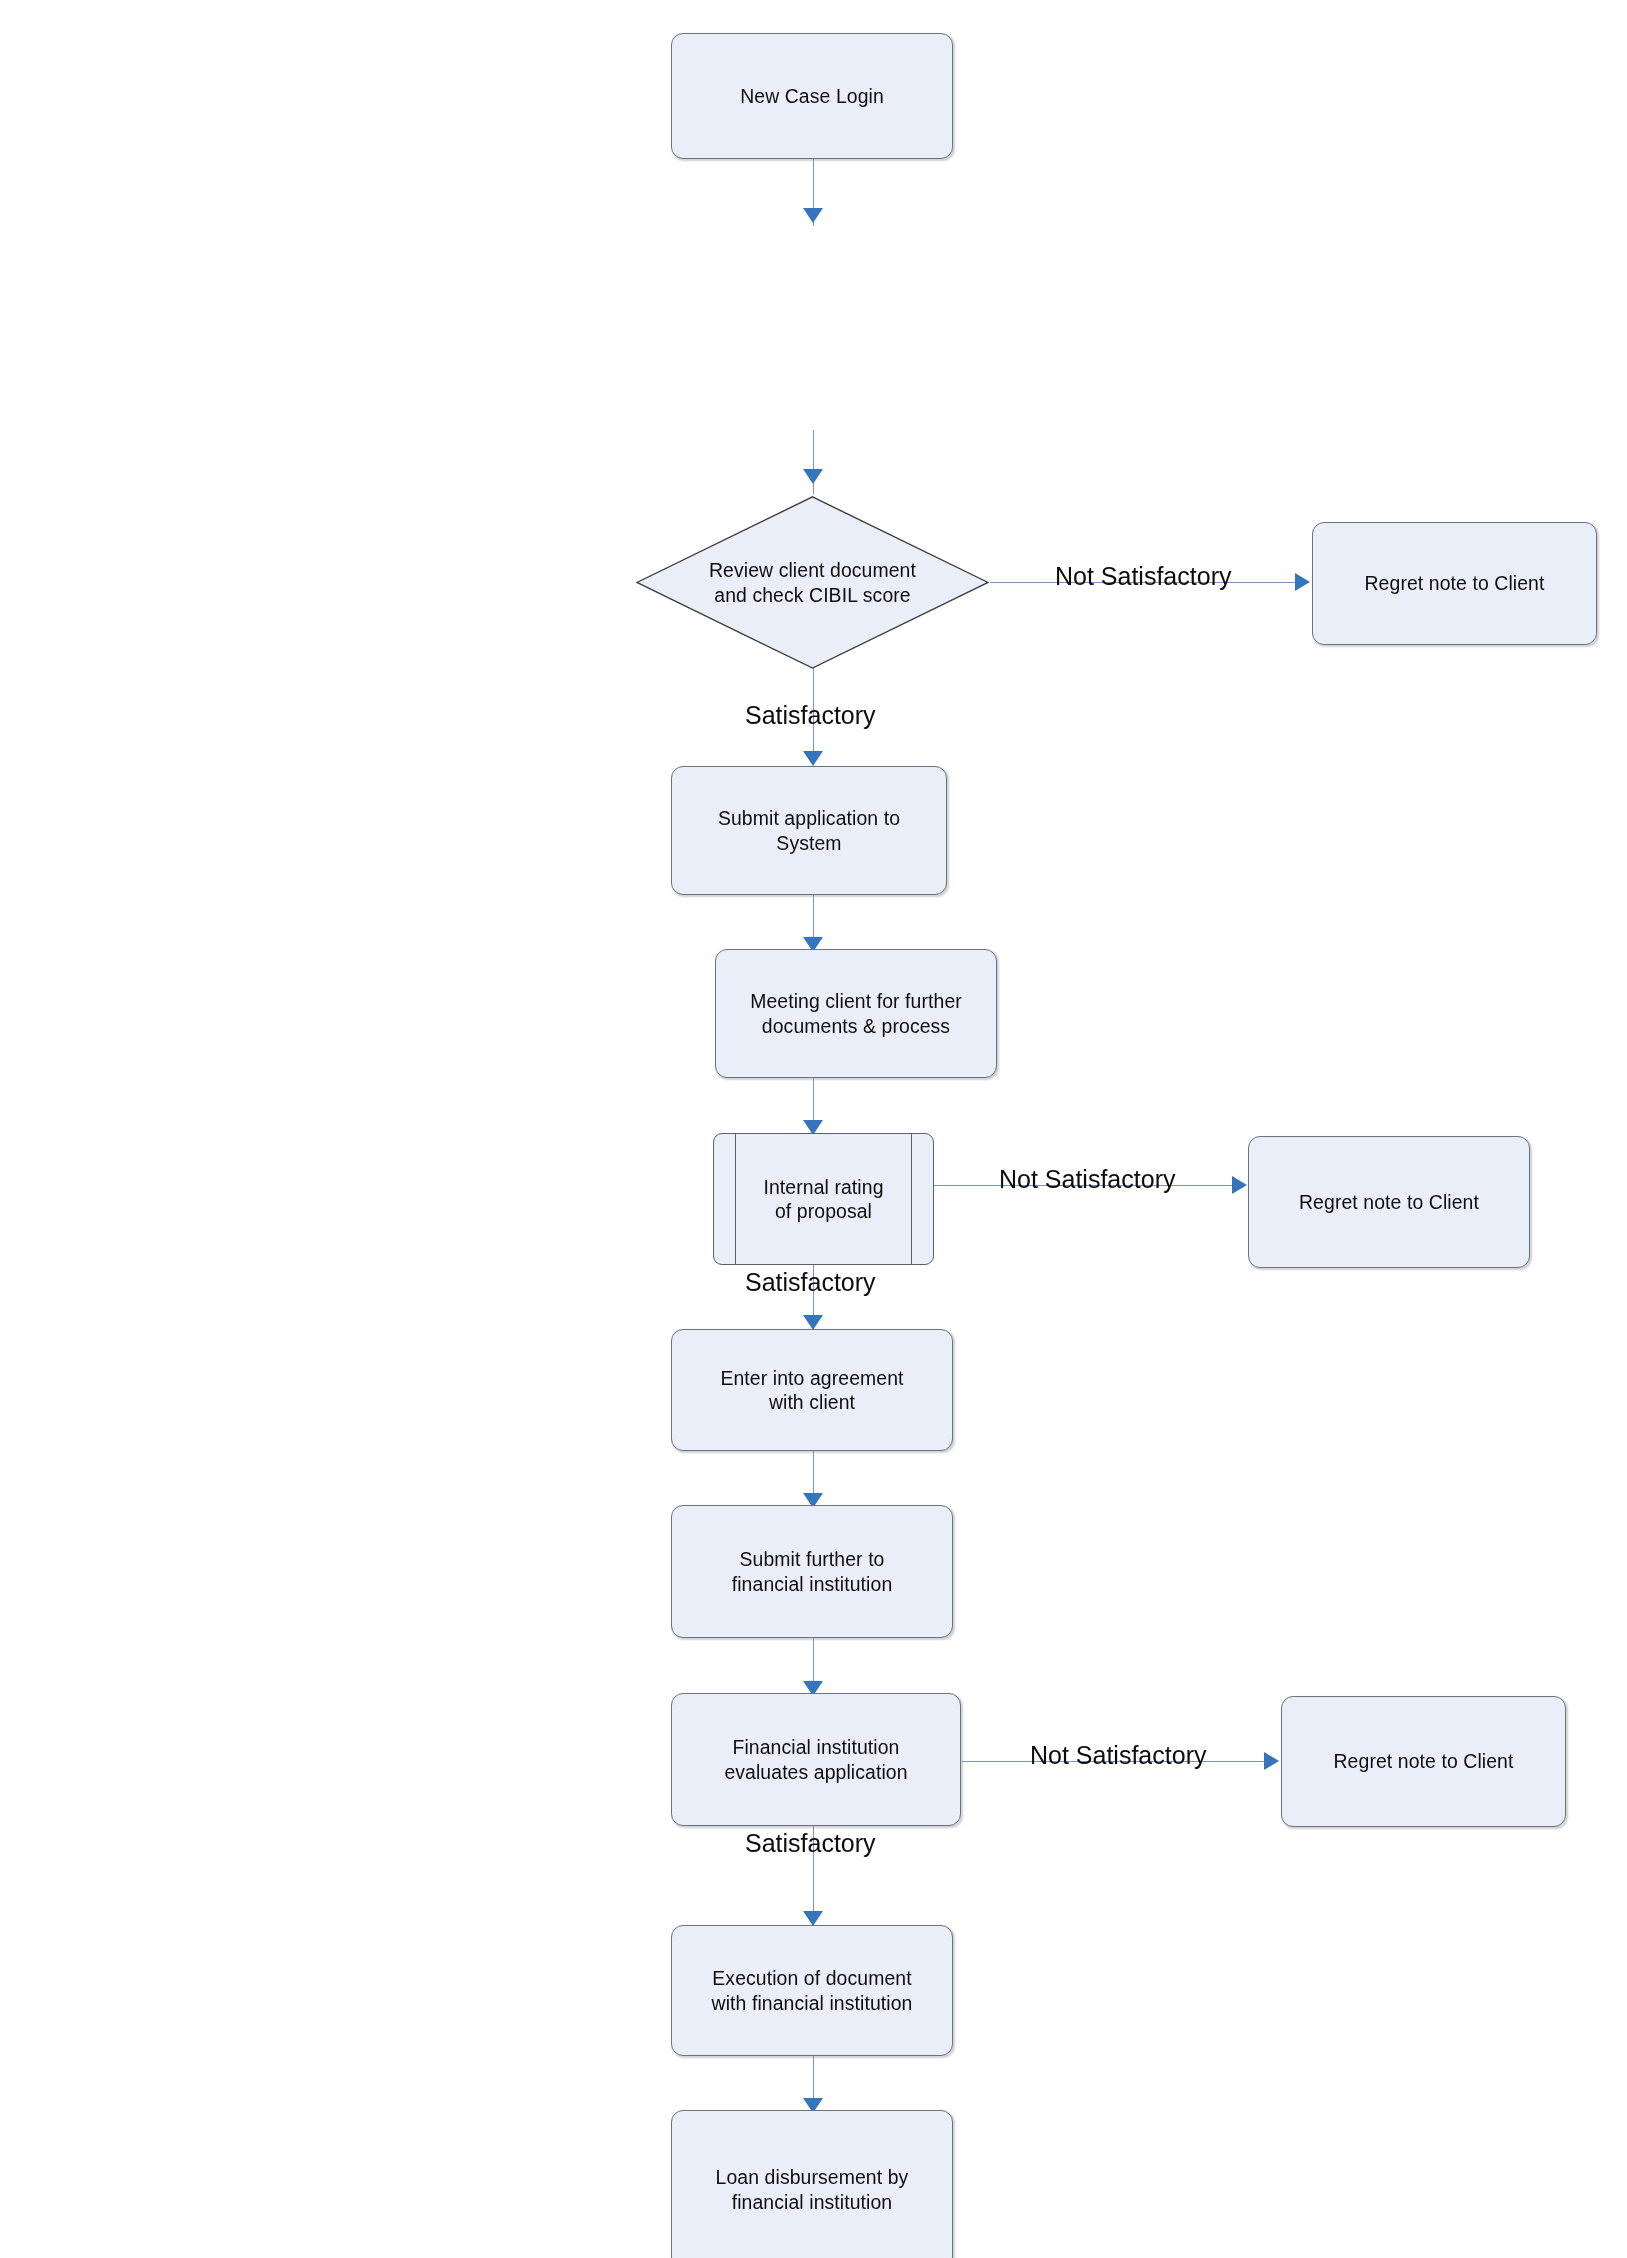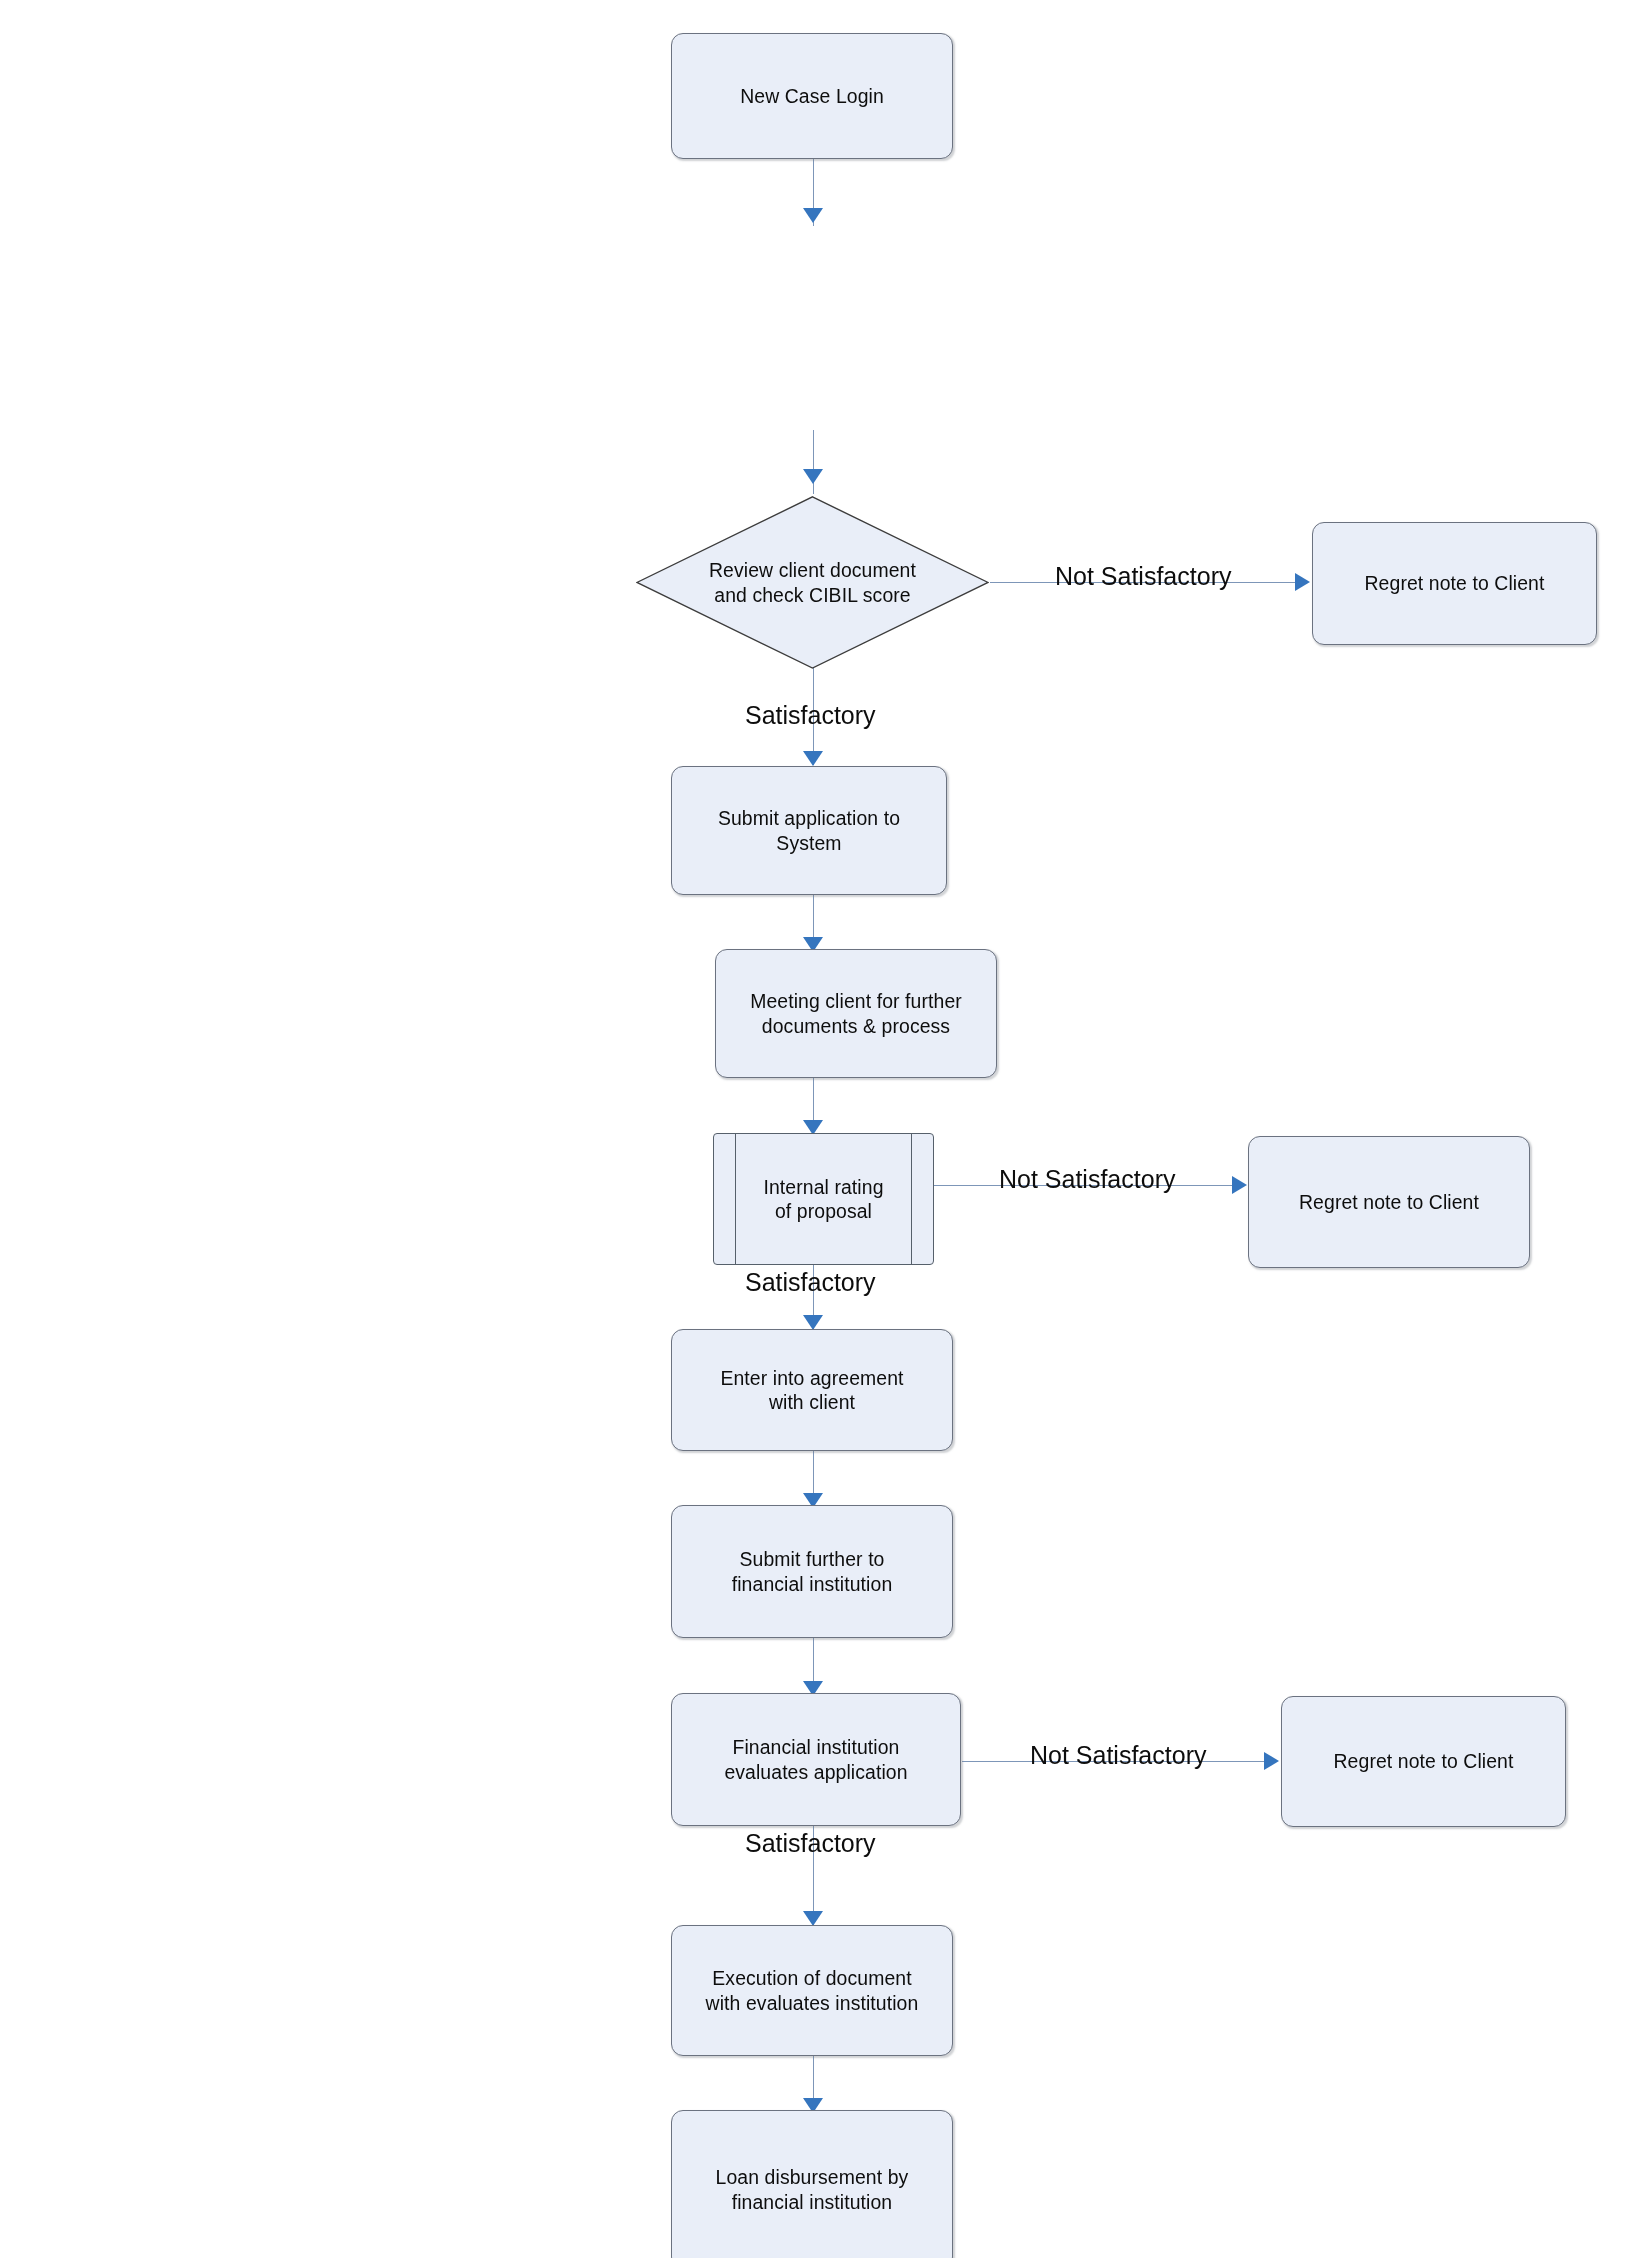--- a/index.html
+++ b/index.html
@@ -39,21 +39,21 @@
   .proc {
     background: #e9eef8;
     border: 1.2px solid #6b7280;
     border-radius: 12px;
     box-shadow: 1.3px 1.8px 1.8px rgba(120,125,135,0.35);
   }
   
   .predef {
     background: #e9eef8;
     border: 1.4px solid #56606b;
-    border-radius: 4px;
+    border-radius: 9px;
     box-shadow: none;
   }
   .predef::before,
   .predef::after {
     content: "";
     position: absolute;
     top: 0;
     bottom: 0;
     width: 0;
     border-left: 1.4px solid #56606b;
@@ -219,21 +219,21 @@
     <span class="node-label">Financial institution
 evaluates application</span>
   </div>
 
   <div class="node proc" style="left:1281px; top:1696px; width:285px; height:131px;">
     <span class="node-label">Regret note to Client</span>
   </div>
 
   <div class="node proc" style="left:671px; top:1925px; width:282px; height:131px;">
     <span class="node-label">Execution of document
-with evaluates institution</span>
+with financial institution</span>
   </div>
 
   <div class="node proc" style="left:671px; top:2110px; width:282px; height:159px;">
     <span class="node-label">Loan disbursement by
 financial institution</span>
   </div>
 
 </div>
 
 

